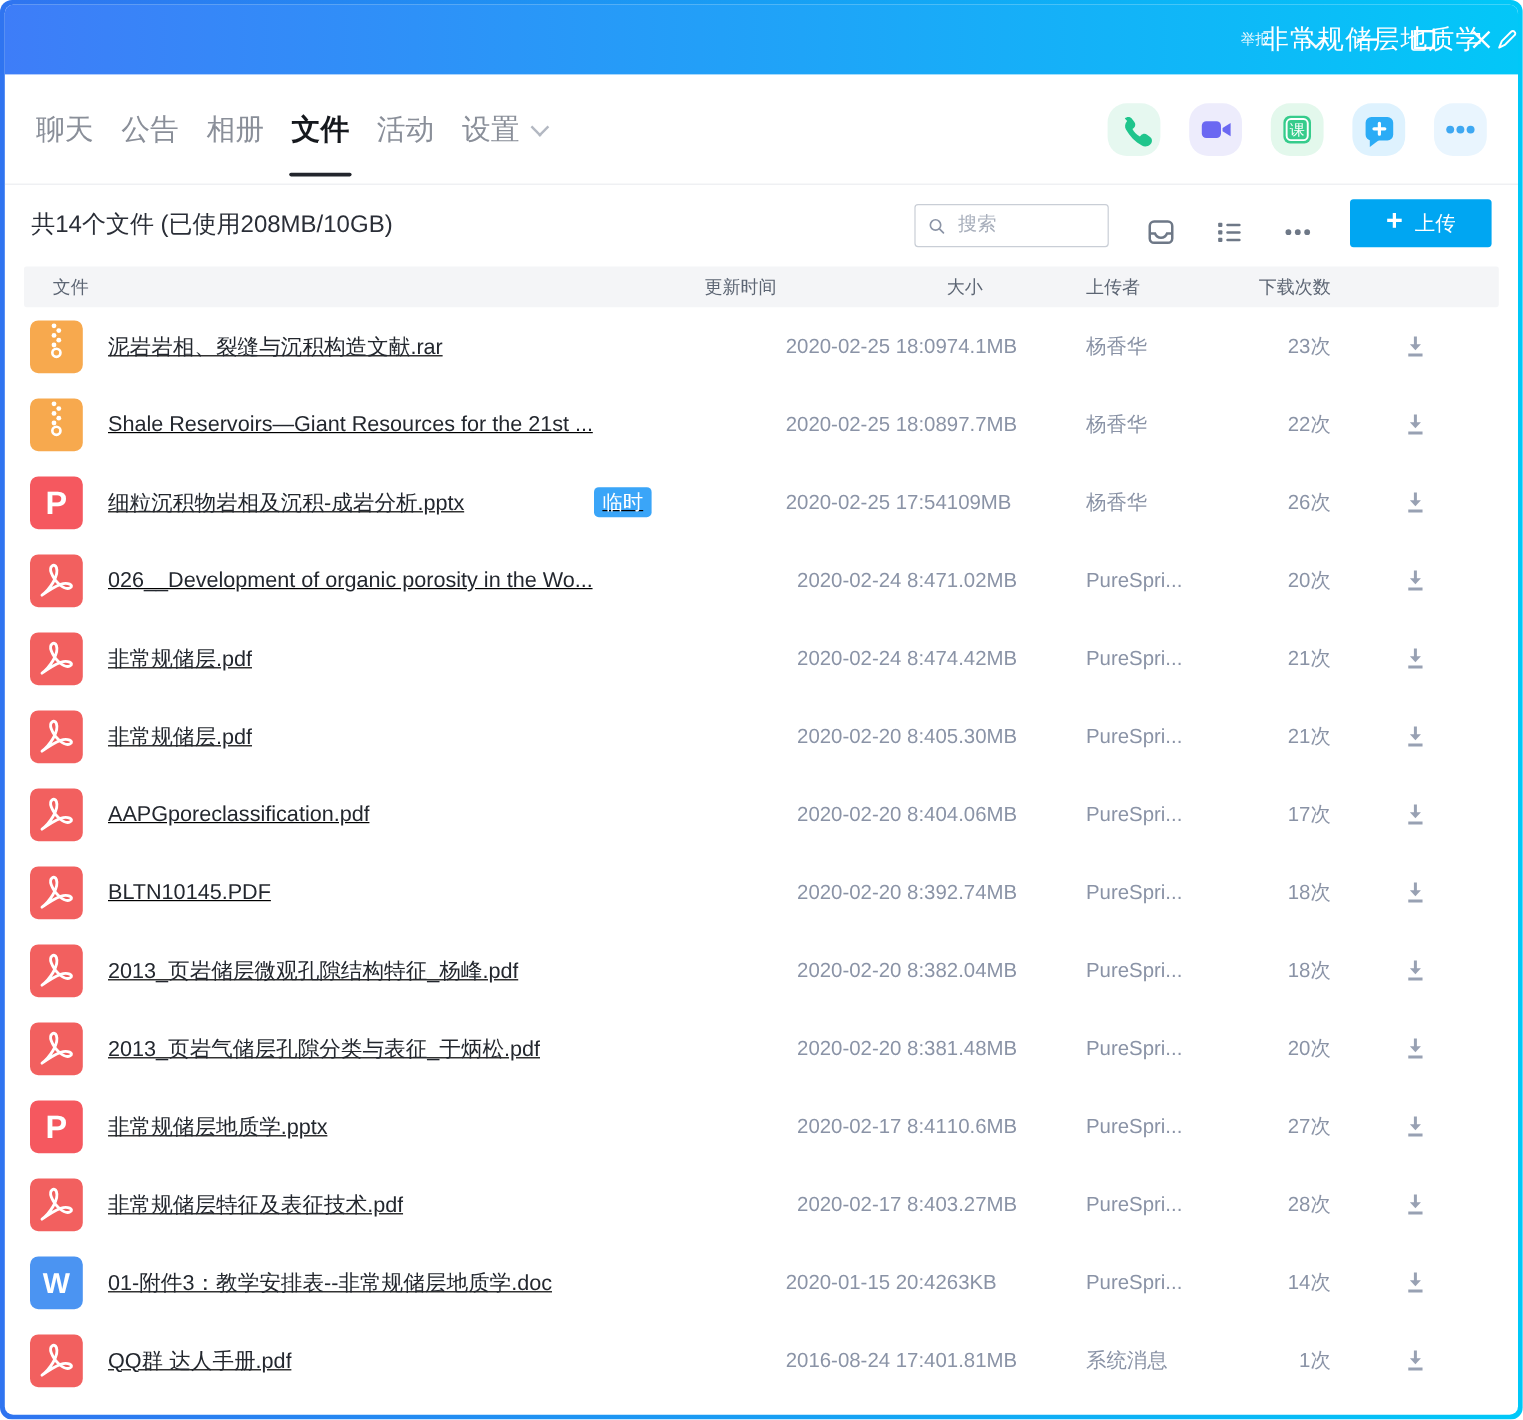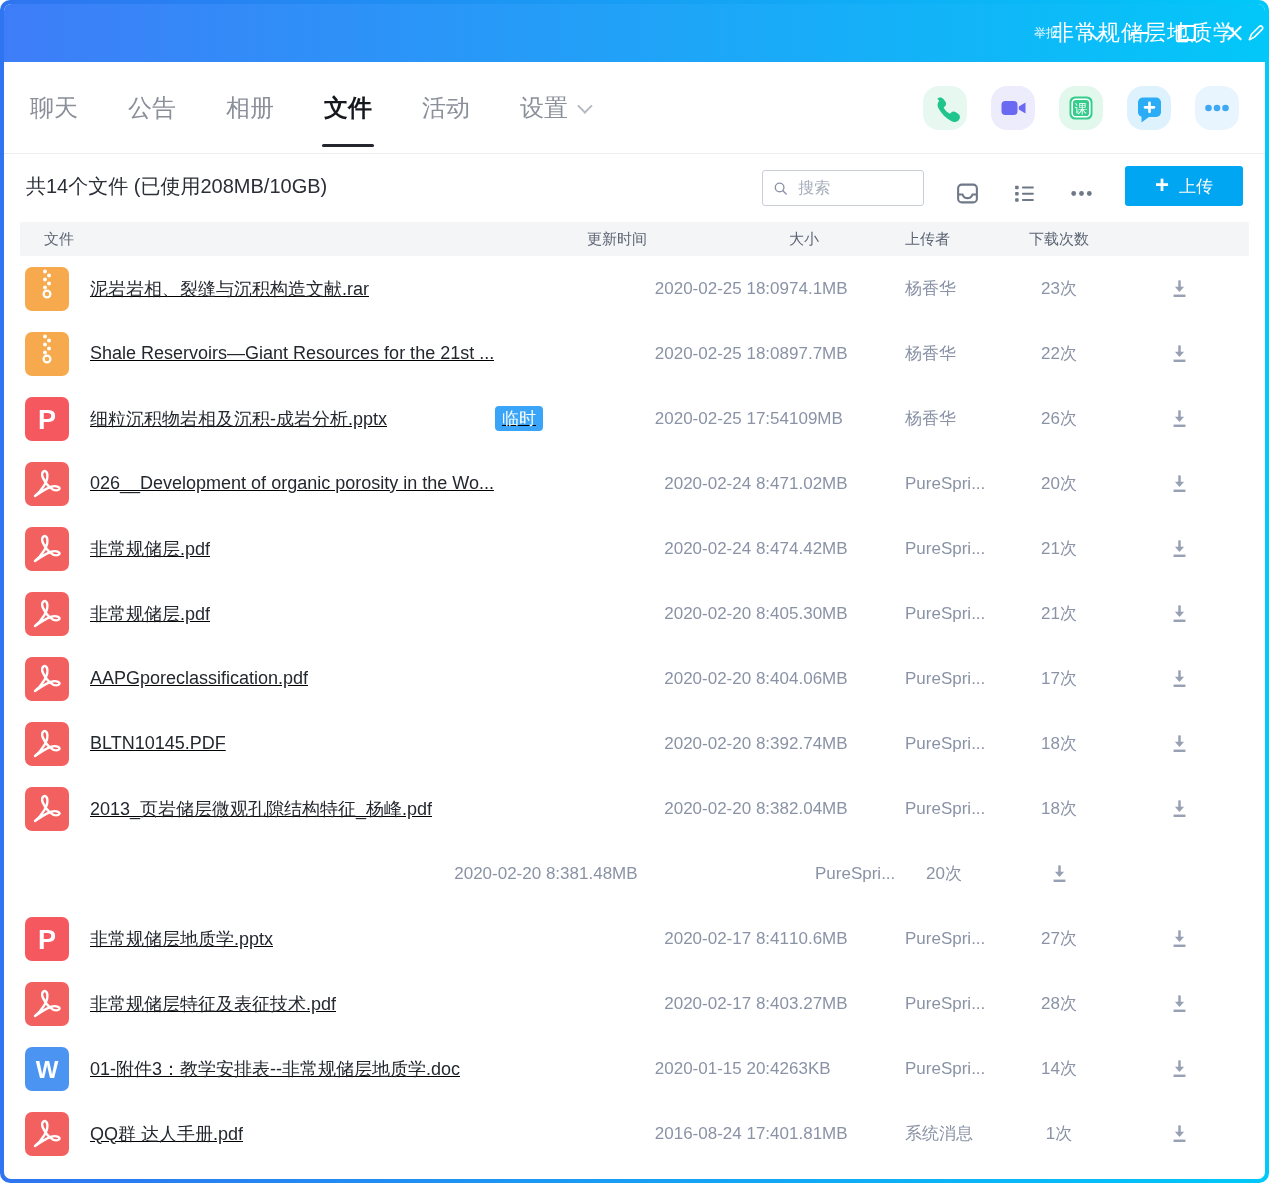--- a/index.html
+++ b/index.html
@@ -31,21 +31,21 @@
   .btn-max{width:14px;height:12px;border:2px solid #fff;}
   .btn-close{width:17px;height:17px;position:relative;}
   .btn-close::before,.btn-close::after{content:"";position:absolute;left:-1px;top:7px;width:19px;height:2px;background:#fff;}
   .btn-close::before{transform:rotate(45deg);}
   .btn-close::after{transform:rotate(-45deg);}
   
   .tabsrow{
     height:92px;flex:0 0 92px;display:flex;align-items:stretch;
     padding:0 26px;border-bottom:1px solid #ebedf0;position:relative;box-sizing:border-box;
   }
-  .tabs{display:flex;gap:50px;}
+  .tabs{display:flex;gap:23px;}
   .tab{display:flex;align-items:center;font-size:24px;color:#8a8f99;position:relative;cursor:pointer;}
   .tab.active{color:#15181d;font-weight:bold;}
   .tab.active::after{content:"";position:absolute;left:-2px;right:-2px;bottom:6px;height:3px;background:#23262d;border-radius:2px;}
   .tab .caret{width:9px;height:9px;border-right:2px solid #b3b8c2;border-bottom:2px solid #b3b8c2;transform:rotate(45deg) translateY(-2px);margin-left:10px;}
   .header-icons{margin-left:auto;display:flex;align-items:center;gap:24px;}
   .hicon{width:44px;height:44px;border-radius:16px;display:flex;align-items:center;justify-content:center;cursor:pointer;}
   .hicon svg{display:block;}
   .hicon.phone{background:#e6f8f0;}
   .hicon.video{background:#edecfc;}
   .hicon.course{background:#e3f8ec;}
@@ -74,21 +74,21 @@
   .grid{display:grid;grid-template-columns:1fr 210px 90px 130px 100px 140px;align-items:center;}
   .thead{
     margin:4px 16px 0 16px;height:34px;background:#f4f5f7;border-radius:2px;
     font-size:15px;color:#5c6573;
   }
   .thead .c-file{padding-left:24px;}
   .c-time{text-align:left;}
   .thead .c-time{padding-left:8px;}
   .c-size{text-align:left;}
   .c-uploader{padding-left:26px;text-align:left;}
-  .c-downloads{text-align:center;}
+  .c-downloads{text-align:right;}
   .c-action{text-align:center;}
   .filelist{flex:1;margin:0 16px;overflow:hidden;}
   .filerow{height:65px;cursor:pointer;}
   .cell-file{display:flex;align-items:center;gap:20px;padding-left:4px;min-width:0;text-decoration:underline;}
   .file-icon{width:46px;height:46px;flex:0 0 46px;}
   .file-icon svg{display:none;width:46px;height:46px;}
   .file-icon.type-rar .i-rar{display:block;}
   .file-icon.type-ppt .i-ppt{display:block;}
   .file-icon.type-pdf .i-pdf{display:block;}
   .file-icon.type-doc .i-doc{display:block;}
@@ -487,20 +487,32 @@
         <svg width="23" height="23" viewBox="0 0 24 24">
           <path d="M12 3.5 v8" stroke="#98a1b3" stroke-width="2.6"></path>
           <path d="M7.2 10.2 h9.6 L12 15.6 Z" fill="#98a1b3"></path>
           <path d="M5.8 19.6 h12.4" stroke="#98a1b3" stroke-width="2.6"></path>
         </svg>
       </span>
     </div>
   </div>
 
   <div class="filerow grid">
+    <div class="cell-file">
+      <span class="file-icon type-pdf">
+
+        <svg class="i-pdf" viewBox="0 0 46 46">
+          <rect x="1" y="1" width="44" height="44" rx="7" fill="#f2605f"></rect>
+          <path d="M11 35 C17 30.5 25.5 19 23 12 C21.5 8 16.5 10.5 18.8 16.5 C21.5 23.5 29.5 31.5 34.5 28.8 C38 26.8 32.5 23.8 26.5 26 C21 28 14.5 32.5 11 35" stroke="#fff" stroke-width="2.4" fill="none" stroke-linecap="round"></path>
+        </svg>
+
+      </span>
+      <span class="fname">2013_页岩气储层孔隙分类与表征_于炳松.pdf</span>
+
+    </div>
     <div class="sec cell-time">2020-02-20 8:38</div>
     <div class="sec c-size">1.48MB</div>
     <div class="sec c-uploader">PureSpri...</div>
     <div class="sec c-downloads">20次</div>
     <div class="c-action">
       <span class="dl-btn">
         <svg width="23" height="23" viewBox="0 0 24 24">
           <path d="M12 3.5 v8" stroke="#98a1b3" stroke-width="2.6"></path>
           <path d="M7.2 10.2 h9.6 L12 15.6 Z" fill="#98a1b3"></path>
           <path d="M5.8 19.6 h12.4" stroke="#98a1b3" stroke-width="2.6"></path>

